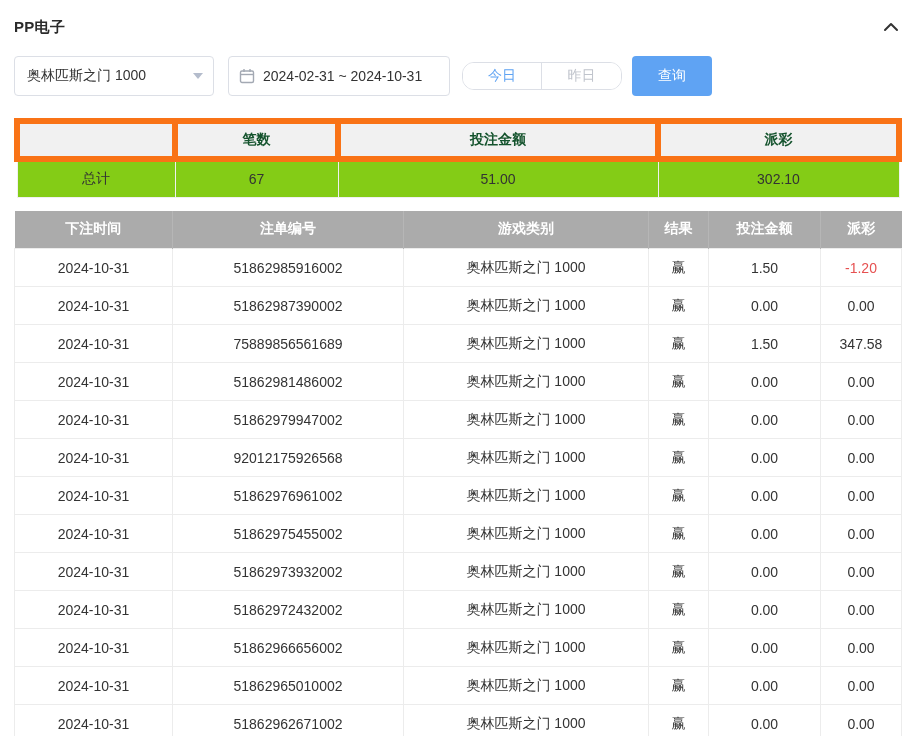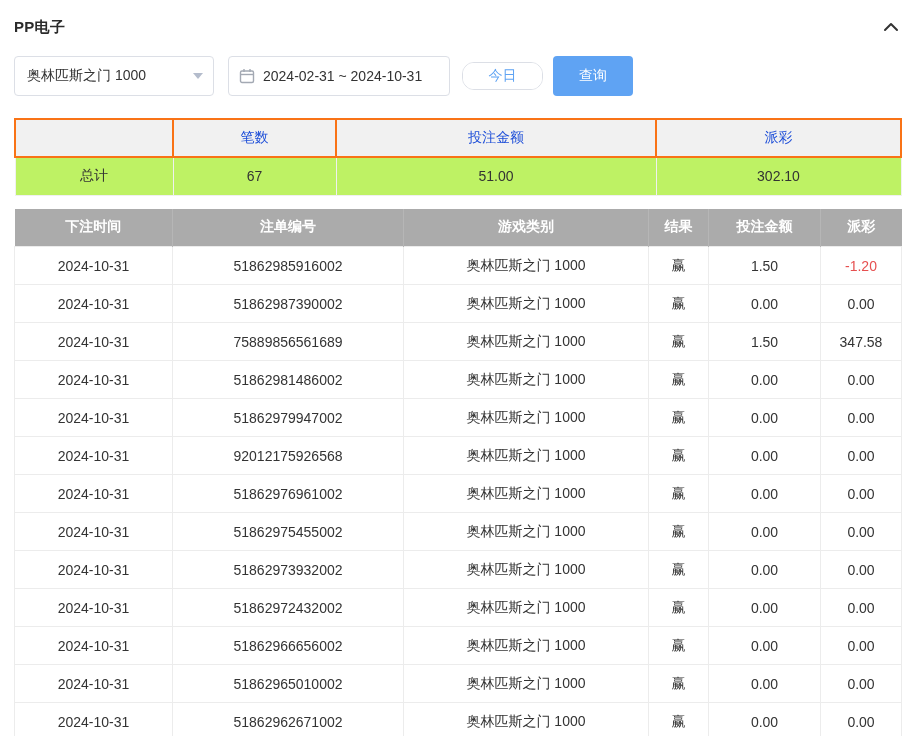--- a/index.html
+++ b/index.html
@@ -37,25 +37,25 @@
   .btn-group button.active { color:var(--accent,#5fa3f3); }
   .search-btn {
     margin-left:10px; width:80px; height:40px; border:none; border-radius:4px;
     background:var(--accent,#5fa3f3); color:#fff; font-size:14px; cursor:pointer; font-family:inherit;
   }
 
   
   table { border-collapse:collapse; width:888px; table-layout:fixed; }
   .summary-table { margin-top:22px; }
   .summary-table th {
-    background:#f1f1f1; height:38px; font-size:14px; font-weight:normal;
-    text-align:center; border:2px solid #f97316; color:#1d4ed8;
+    background:#f1f1f1; height:38px; font-size:14px; font-weight:bold;
+    text-align:center; border:6px solid #f97316; color:#14532d;
   }
   .summary-table td {
-    height:38px; font-size:14px; text-align:center; background:#bef264;
+    height:38px; font-size:14px; text-align:center; background:#84cc16;
     border:1px solid #f0f0f0;
   }
 
   
   .data-table { margin-top:13px; }
   .data-table th {
     background:var(--table_header_bg,#ababab); color:#fff; font-size:14px; font-weight:bold;
     height:38px; text-align:center; border-right:1px solid #b6b6b6;
   }
   .data-table th:last-child { border-right:none; }
@@ -90,20 +90,21 @@
             <rect x="1.5" y="3" width="13" height="11.5" rx="1.5" fill="none" stroke="#a3a9b3" stroke-width="1.4"></rect>
             <line x1="1.5" y1="6.5" x2="14.5" y2="6.5" stroke="#a3a9b3" stroke-width="1.4"></line>
             <line x1="5" y1="1" x2="5" y2="4" stroke="#a3a9b3" stroke-width="1.4"></line>
             <line x1="11" y1="1" x2="11" y2="4" stroke="#a3a9b3" stroke-width="1.4"></line>
           </svg>
       </span>
       <span>2024-02-31 ~ 2024-10-31</span>
     </div>
     <div class="btn-group">
       <button class="active">今日</button>
+      <button>昨日</button>
     </div>
     <button class="search-btn">查询</button>
   </div>
 
   <table class="summary-table">
     <colgroup>
         <col style="width:158px">
         <col style="width:163px">
         <col style="width:320px">
         <col>

